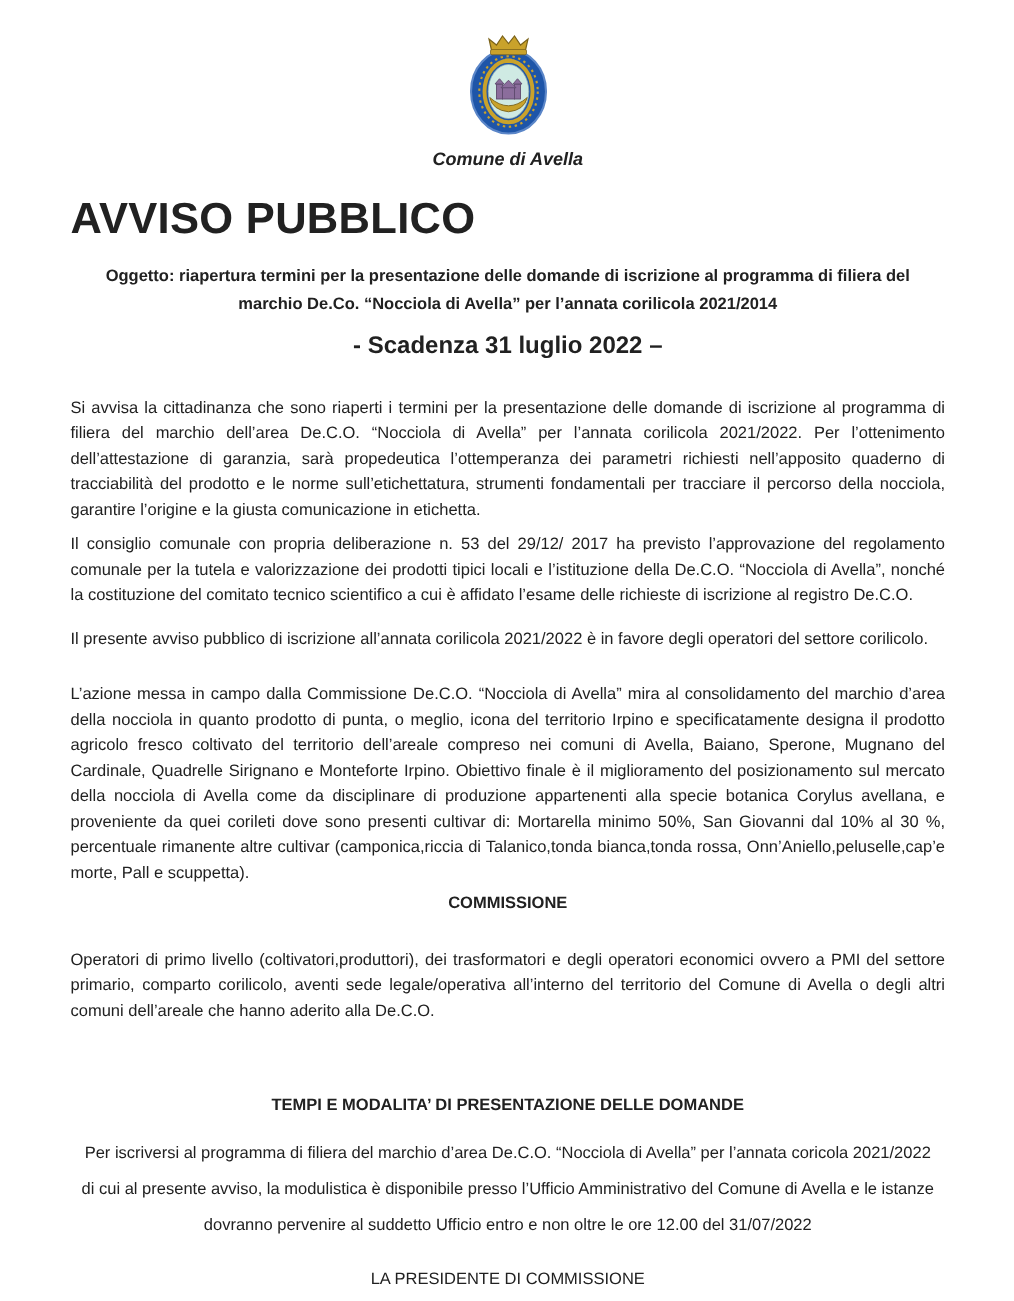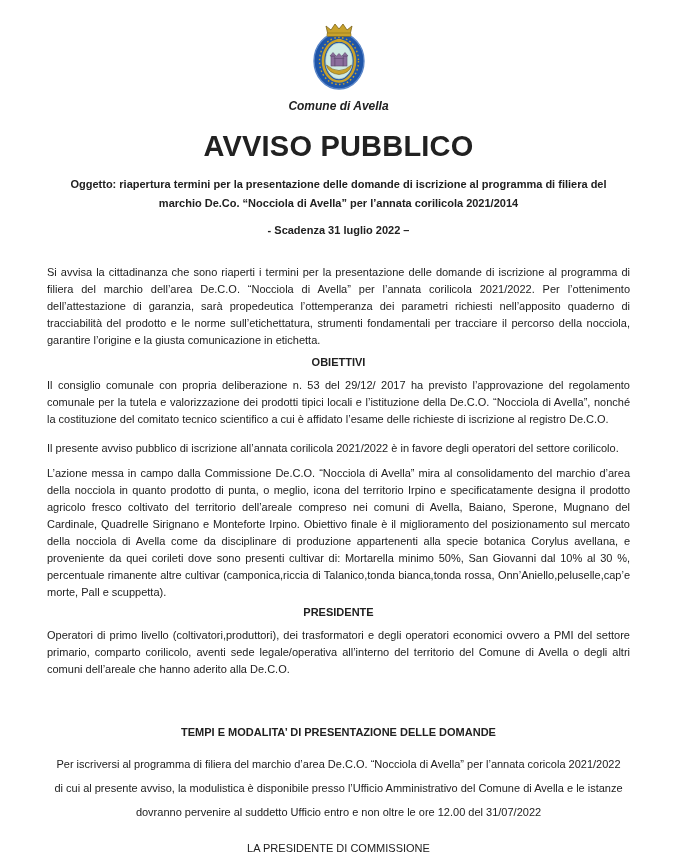--- a/index.html
+++ b/index.html
@@ -11,50 +11,50 @@
   }
   .page { padding: 22px 46px 0 47px; }
 
   .crest { display: block; margin: 0 auto; width: 54px; height: 68px; }
 
   .org-name {
     text-align: center; font-weight: bold;
     font-size: 12px; line-height: 14px; margin-top: 9px; font-style: italic;
   }
   .doc-title {
-    text-align: center; font-weight: bold;
+    font-weight: bold;
     font-size: 29px; line-height: 33px; margin-top: 17px;
     letter-spacing: 0.2px;
   }
   .subject {
     text-align: center; font-weight: bold;
     font-size: 11px; line-height: 19px; margin-top: 12px;
     padding: 0 12px;
   }
   .deadline {
     text-align: center; font-weight: bold;
-    font-size: 11px; line-height: 19px; margin-top: 8px;
+    font-size: 16px; line-height: 19px; margin-top: 8px;
   }
 
   p.body-par {
     font-size: 11px; line-height: 17px;
     text-align: justify;
   }
   .intro { margin-top: 24px; }
 
   h2.sec-heading {
     font-size: 11px; line-height: 17px; font-weight: bold;
     text-align: center;
   }
   #h-obiettivi { margin-top: 5px; }
   #p-ob-1 { margin-top: 6px; }
   #p-ob-2 { margin-top: 12px; }
-  #p-ob-3 { margin-top: 8px; }
+  #p-ob-3 { margin-top: 20px; }
   #h-beneficiari { margin-top: 3px; }
-  #p-ben-1 { margin-top: 6px; }
+  #p-ben-1 { margin-top: 21px; }
   #h-tempi { margin-top: 46px; }
   #p-tem-1 {
     margin-top: 11px; text-align: center;
     line-height: 24px; padding: 0 4px;
   }
 
   .sig-role {
     margin-top: 16px; text-align: center;
     font-size: 11px; line-height: 17px;
   }
@@ -102,28 +102,27 @@
 
   <h1 class="doc-title">AVVISO PUBBLICO</h1>
 
   <div class="subject">Oggetto: riapertura termini per la presentazione delle domande di iscrizione al programma di filiera del marchio De.Co. “Nocciola di Avella” per l’annata corilicola 2021/2014</div>
 
   <div class="deadline">- Scadenza 31 luglio 2022 –</div>
 
   <p class="body-par intro">Si avvisa la cittadinanza che sono riaperti i termini per la presentazione delle domande di iscrizione al programma di filiera del marchio dell’area De.C.O. “Nocciola di Avella” per l’annata corilicola 2021/2022. Per l’ottenimento dell’attestazione di garanzia, sarà propedeutica l’ottemperanza dei parametri richiesti nell’apposito quaderno di tracciabilità del prodotto e le norme sull’etichettatura, strumenti fondamentali per tracciare il percorso della nocciola, garantire l’origine e la giusta comunicazione in etichetta.</p>
 
   <div class="section">
-    <h2 class="sec-heading" id="h-obiettivi">OBIETTIVI</h2>
     <p class="body-par" id="p-ob-1">Il consiglio comunale con propria deliberazione n. 53 del 29/12/ 2017 ha previsto l’approvazione del regolamento comunale per la tutela e valorizzazione dei prodotti tipici locali e l’istituzione della De.C.O. “Nocciola di Avella”, nonché la costituzione del comitato tecnico scientifico a cui è affidato l’esame delle richieste di iscrizione al registro De.C.O.</p>
     <p class="body-par" id="p-ob-2">Il presente avviso pubblico di iscrizione all’annata corilicola 2021/2022 è in favore degli operatori del settore corilicolo.</p>
     <p class="body-par" id="p-ob-3">L’azione messa in campo dalla Commissione De.C.O. “Nocciola di Avella” mira al consolidamento del marchio d’area della nocciola in quanto prodotto di punta, o meglio, icona del territorio Irpino e specificatamente designa il prodotto agricolo fresco coltivato del territorio dell’areale compreso nei comuni di Avella, Baiano, Sperone, Mugnano del Cardinale, Quadrelle Sirignano e Monteforte Irpino. Obiettivo finale è il miglioramento del posizionamento sul mercato della nocciola di Avella come da disciplinare di produzione appartenenti alla specie botanica Corylus avellana, e proveniente da quei corileti dove sono presenti cultivar di: Mortarella minimo 50%, San Giovanni dal 10% al 30 %, percentuale rimanente altre cultivar (camponica,riccia di Talanico,tonda bianca,tonda rossa, Onn’Aniello,peluselle,cap’e morte, Pall e scuppetta).</p>
   </div>
 
   <div class="section">
-    <h2 class="sec-heading" id="h-beneficiari">PRESIDENTE</h2>
+    <h2 class="sec-heading" id="h-beneficiari">COMMISSIONE</h2>
     <p class="body-par" id="p-ben-1">Operatori di primo livello (coltivatori,produttori), dei trasformatori e degli operatori economici ovvero a PMI del settore primario, comparto corilicolo, aventi sede legale/operativa all’interno del territorio del Comune di Avella o degli altri comuni dell’areale che hanno aderito alla De.C.O.</p>
   </div>
 
   <div class="section">
     <h2 class="sec-heading" id="h-tempi">TEMPI E MODALITA’ DI PRESENTAZIONE DELLE DOMANDE</h2>
     <p class="body-par" id="p-tem-1">Per iscriversi al programma di filiera del marchio d’area De.C.O. “Nocciola di Avella” per l’annata coricola 2021/2022 di cui al presente avviso, la modulistica è disponibile presso l’Ufficio Amministrativo del Comune di Avella e le istanze dovranno pervenire al suddetto Ufficio entro e non oltre le ore 12.00 del 31/07/2022</p>
   </div>
 
   <div class="sig-role">LA PRESIDENTE DI COMMISSIONE</div>
   <div class="sig-line">

